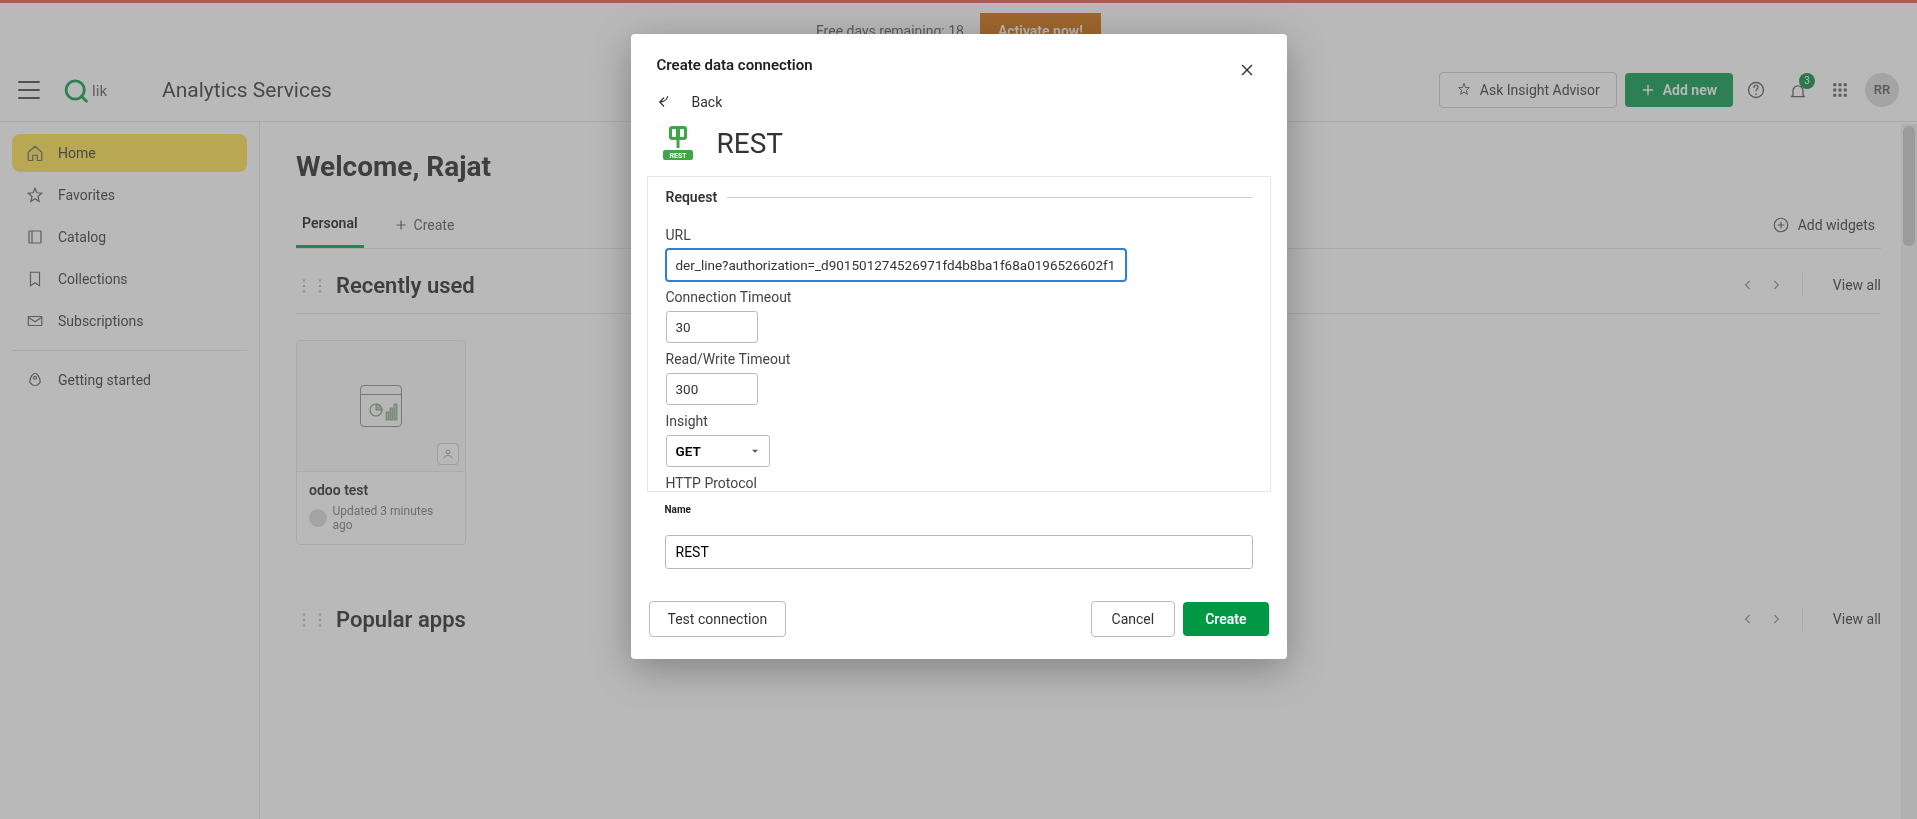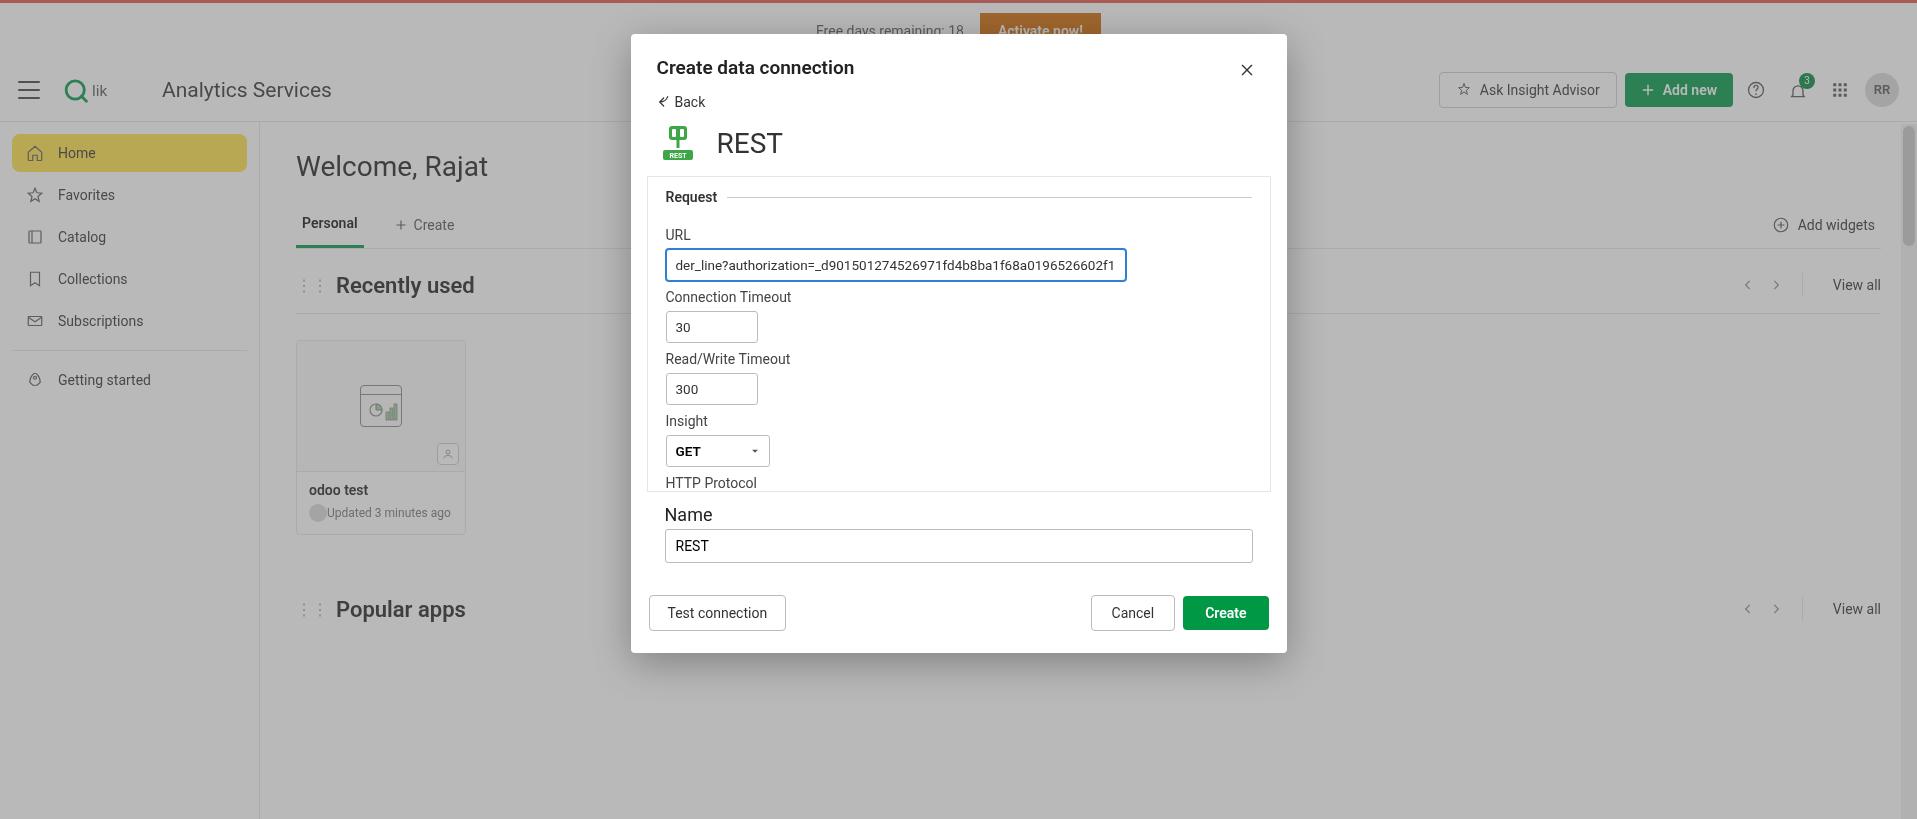--- a/index.html
+++ b/index.html
@@ -20,65 +20,65 @@
   .icon-btn { width: 38px; height:38px; display:flex; align-items:center; justify-content:center; color:#555; cursor:pointer; position:relative; margin-left:4px;}
   .badge { position:absolute; top:2px; right:2px; background:#00873d; color:#fff; font-size:10px; width:16px; height:16px; border-radius:50%; display:flex; align-items:center; justify-content:center;}
   .avatar { width:34px; height:34px; border-radius:50%; background:#d9d9d9; color:#555; display:flex; align-items:center; justify-content:center; font-size:13px; font-weight:600; margin-left: 6px;}
   .body { display:flex; height: calc(100% - 122px); }
   .sidebar { width: 260px; background:#fff; border-right:1px solid #e6e6e6; padding: 12px; }
   .side-item { display:flex; align-items:center; gap:14px; padding: 10px 14px; border-radius: 8px; color:#333; font-size:14px; cursor:pointer; margin-bottom:4px;}
   .side-item.active { background:#fde047; }
   .side-item svg { width:18px; height:18px; stroke:#595959; fill:none; stroke-width:1.6;}
   .side-divider { height:1px; background:#e6e6e6; margin: 10px 0; }
   .main { flex:1; padding: 28px 36px; overflow:auto; background:#fff;}
-  .welcome { font-size: 28px; font-weight: 400; color:#222; margin-bottom: 18px;}
+  .welcome { font-size: 28px; font-weight: 700; color:#222; margin-bottom: 18px;}
   .tabs-row { display:flex; align-items:center; border-bottom:1px solid #e6e6e6; margin-bottom: 22px;}
   .tab { padding: 14px 6px; margin-right: 24px; font-size:14px; color:#555; cursor:pointer; display:flex; align-items:center; gap:6px;}
   .tab.active { color:#111; border-bottom: 3px solid #009845; font-weight:600;}
   .tabs-spacer { flex:1; }
   .add-widgets { display:flex; align-items:center; gap:8px; color:#333; font-size:14px; cursor:pointer; padding: 10px 6px;}
   .section-row { display:flex; align-items:center; margin-bottom: 14px; }
   .drag-handle { color:#aaa; margin-right: 8px; font-size:16px; cursor:grab;}
   .section-title { font-size:22px; font-weight:600; color:#222; }
   .section-spacer { flex:1; }
   .chev-btn { width:28px; height:28px; display:flex; align-items:center; justify-content:center; color:#888; cursor:pointer;}
   .viewall { font-size:14px; color:#333; margin-left: 18px; cursor:pointer;}
   .section-separator-v { width:1px; height:24px; background:#e6e6e6; margin: 0 12px;}
   .card { width: 170px; border:1px solid #e6e6e6; border-radius:4px; overflow:hidden; background:#fff;}
   .card-img { height: 130px; background:#fafafa; display:flex; align-items:center; justify-content:center; position:relative;}
   .card-img .mini { width:42px; height:42px; border:1.5px solid #888; border-radius:4px; position:relative;}
   .card-img .mini::before { content:''; position:absolute; top:0; left:0; right:0; height:8px; border-bottom:1px solid #888;}
   .card-user-icon { position:absolute; right:6px; bottom:6px; width:22px; height:22px; border:1px solid #ccc; border-radius:4px; display:flex; align-items:center; justify-content:center; background:#fff;}
   .card-body { padding: 10px 12px 12px; border-top:1px solid #e6e6e6;}
   .card-title { font-size:14px; font-weight:600; color:#222; margin-bottom:6px;}
-  .card-meta { display:flex; align-items:center; gap:0; font-size:12px; color:#777;}
+  .card-meta { display:flex; align-items:center; gap:6px; font-size:12px; color:#777;}
   .card-meta .mini-avatar { width:18px; height:18px; border-radius:50%; background:#d9d9d9;}
   .hr-sec { height:1px; background:#e6e6e6; margin: 18px 0 26px;}
 
   
   .overlay { position: fixed; inset:0; background: rgba(100,100,100,0.45); display:flex; align-items:flex-start; justify-content:center; padding-top: 34px; z-index:1000;}
   .modal { width: 656px; background:#fff; border-radius:4px; box-shadow: 0 10px 40px rgba(0,0,0,0.3); display:flex; flex-direction:column; max-height: calc(100% - 60px);}
   .modal-header { padding: 22px 26px 10px; display:flex; align-items:flex-start;}
-  .modal-title { font-size:19px; font-weight:600; color:#222; flex:1;}
+  .modal-title { font-size:15px; font-weight:600; color:#222; flex:1;}
   .close-btn { width:28px; height:28px; display:flex; align-items:center; justify-content:center; cursor:pointer; color:#555; font-size:18px;}
   .modal-sub { padding: 0 26px 4px; display:flex; align-items:center; gap:12px;}
-  .back-link { display:flex; align-items:center; gap:2px; color:#333; font-size:14px; cursor:pointer; margin-bottom: 6px;}
+  .back-link { display:flex; align-items:center; gap:19px; color:#333; font-size:14px; cursor:pointer; margin-bottom: 6px;}
   .rest-row { display:flex; align-items:center; gap:18px; padding: 2px 26px 12px;}
   .rest-icon { width:42px; height:42px; display:flex; align-items:center; justify-content:center;}
   .rest-title { font-size:28px; color:#333;}
   .form-wrap { border:1px solid #e6e6e6; margin: 0 16px; overflow-y: scroll; padding: 12px 18px 18px; flex:0 0 auto; height: 316px; position:relative;}
   .fieldset-legend { display:flex; align-items:center; gap:10px; margin-bottom: 22px; color:#333; font-size:14px; font-weight:600;}
   .fieldset-legend .line { flex:1; height:1px; background:#ccc;}
   .f-label { font-size:14px; color:#444; margin: 8px 0 6px;}
   .f-input { border:1px solid #bbb; border-radius:3px; padding: 7px 9px; font-size:13.5px; color:#333; width:100%; outline:none;}
   .f-input.focus { border-color:#2f7ed8; box-shadow: 0 0 0 1px #2f7ed8;}
   .f-input.sm { width: 92px;}
   .f-select { border:1px solid #bbb; border-radius:3px; padding: 7px 9px; font-size:13.5px; font-weight:600; width:104px; display:flex; align-items:center; justify-content:space-between; cursor:pointer;}
   .name-block { padding: 12px 18px 18px; margin: 0 16px;}
-  .name-label { font-size:18px; font-weight:400; color:#222; margin-bottom:4px;}
+  .name-label { font-size:10px; font-weight:700; color:#222; margin-bottom:20px;}
   .name-input { border:1px solid #bbb; border-radius:3px; padding: 8px 10px; font-size:14px; width:100%;}
   .modal-footer { padding: 14px 18px 22px; display:flex; align-items:center;}
   .btn-outline { border:1px solid #bbb; background:#fff; padding: 9px 18px; border-radius:4px; font-size:14px; color:#333; cursor:pointer;}
   .footer-spacer { flex:1; }
   .btn-cancel { border:1px solid #bbb; background:#fff; padding: 9px 20px; border-radius:4px; font-size:14px; color:#333; cursor:pointer; margin-right:8px;}
   .btn-create { background:#009845; color:#fff; border:none; padding: 9px 22px; border-radius:4px; font-size:14px; font-weight:600; cursor:pointer;}
 
   
   .page-scroll { position:absolute; right:0; top:124px; bottom:0; width:16px; background:#f0f0f0; }
   .page-scroll-thumb { position:absolute; top:2px; right:2px; left:2px; height:120px; background:#c9c9c9; border-radius:6px;}

